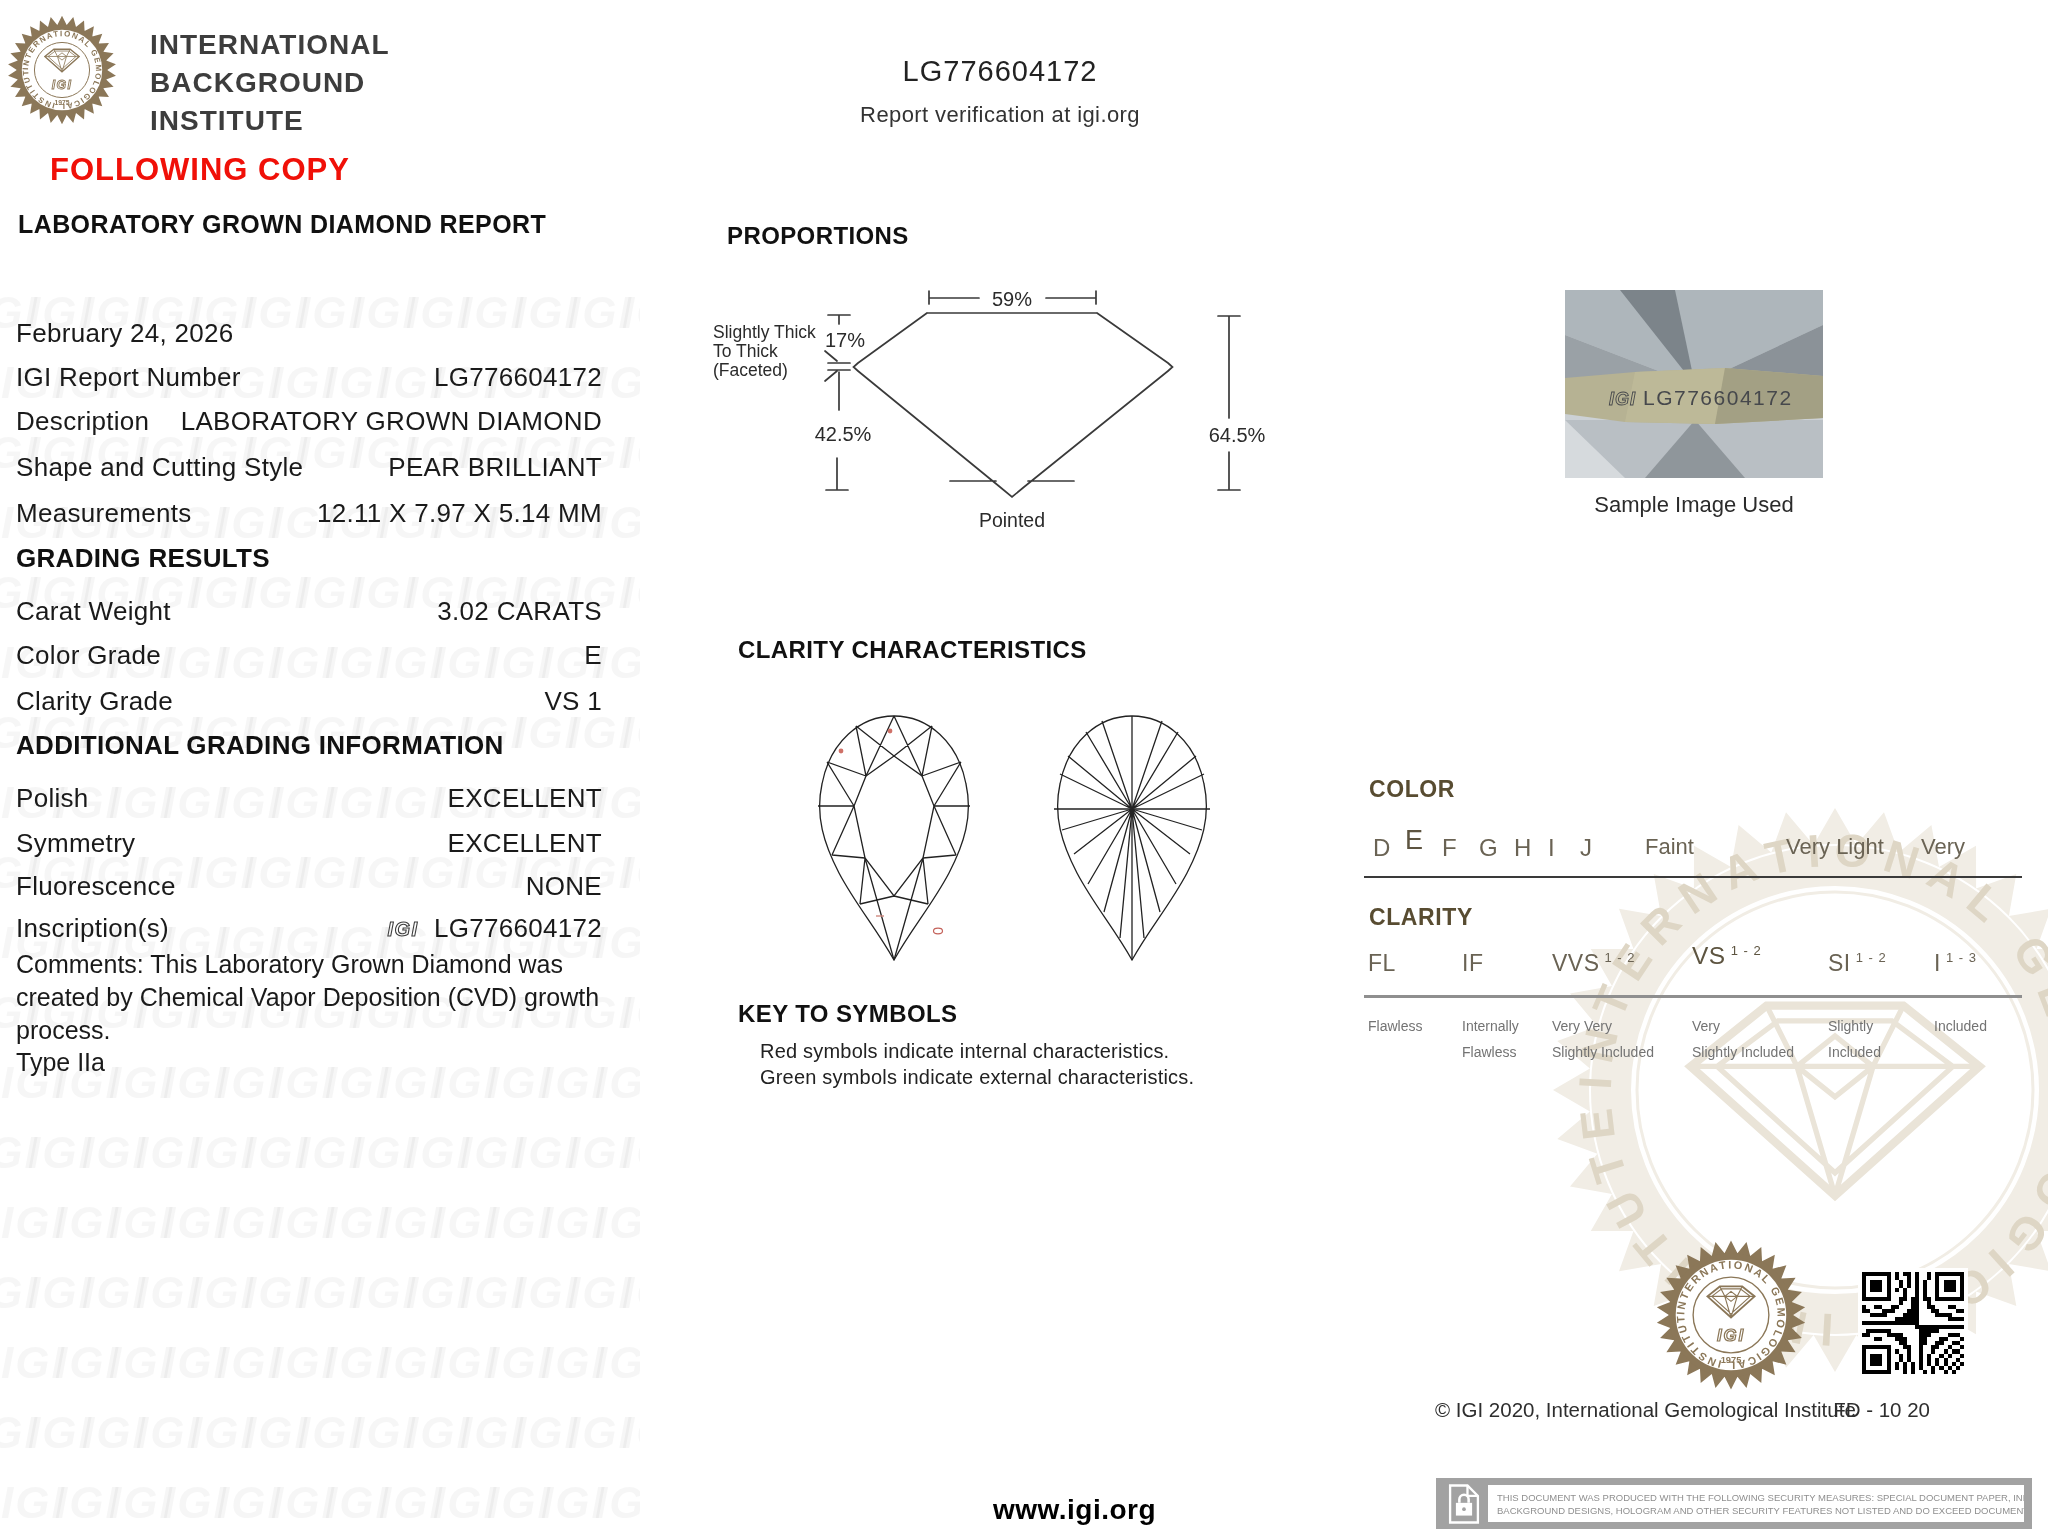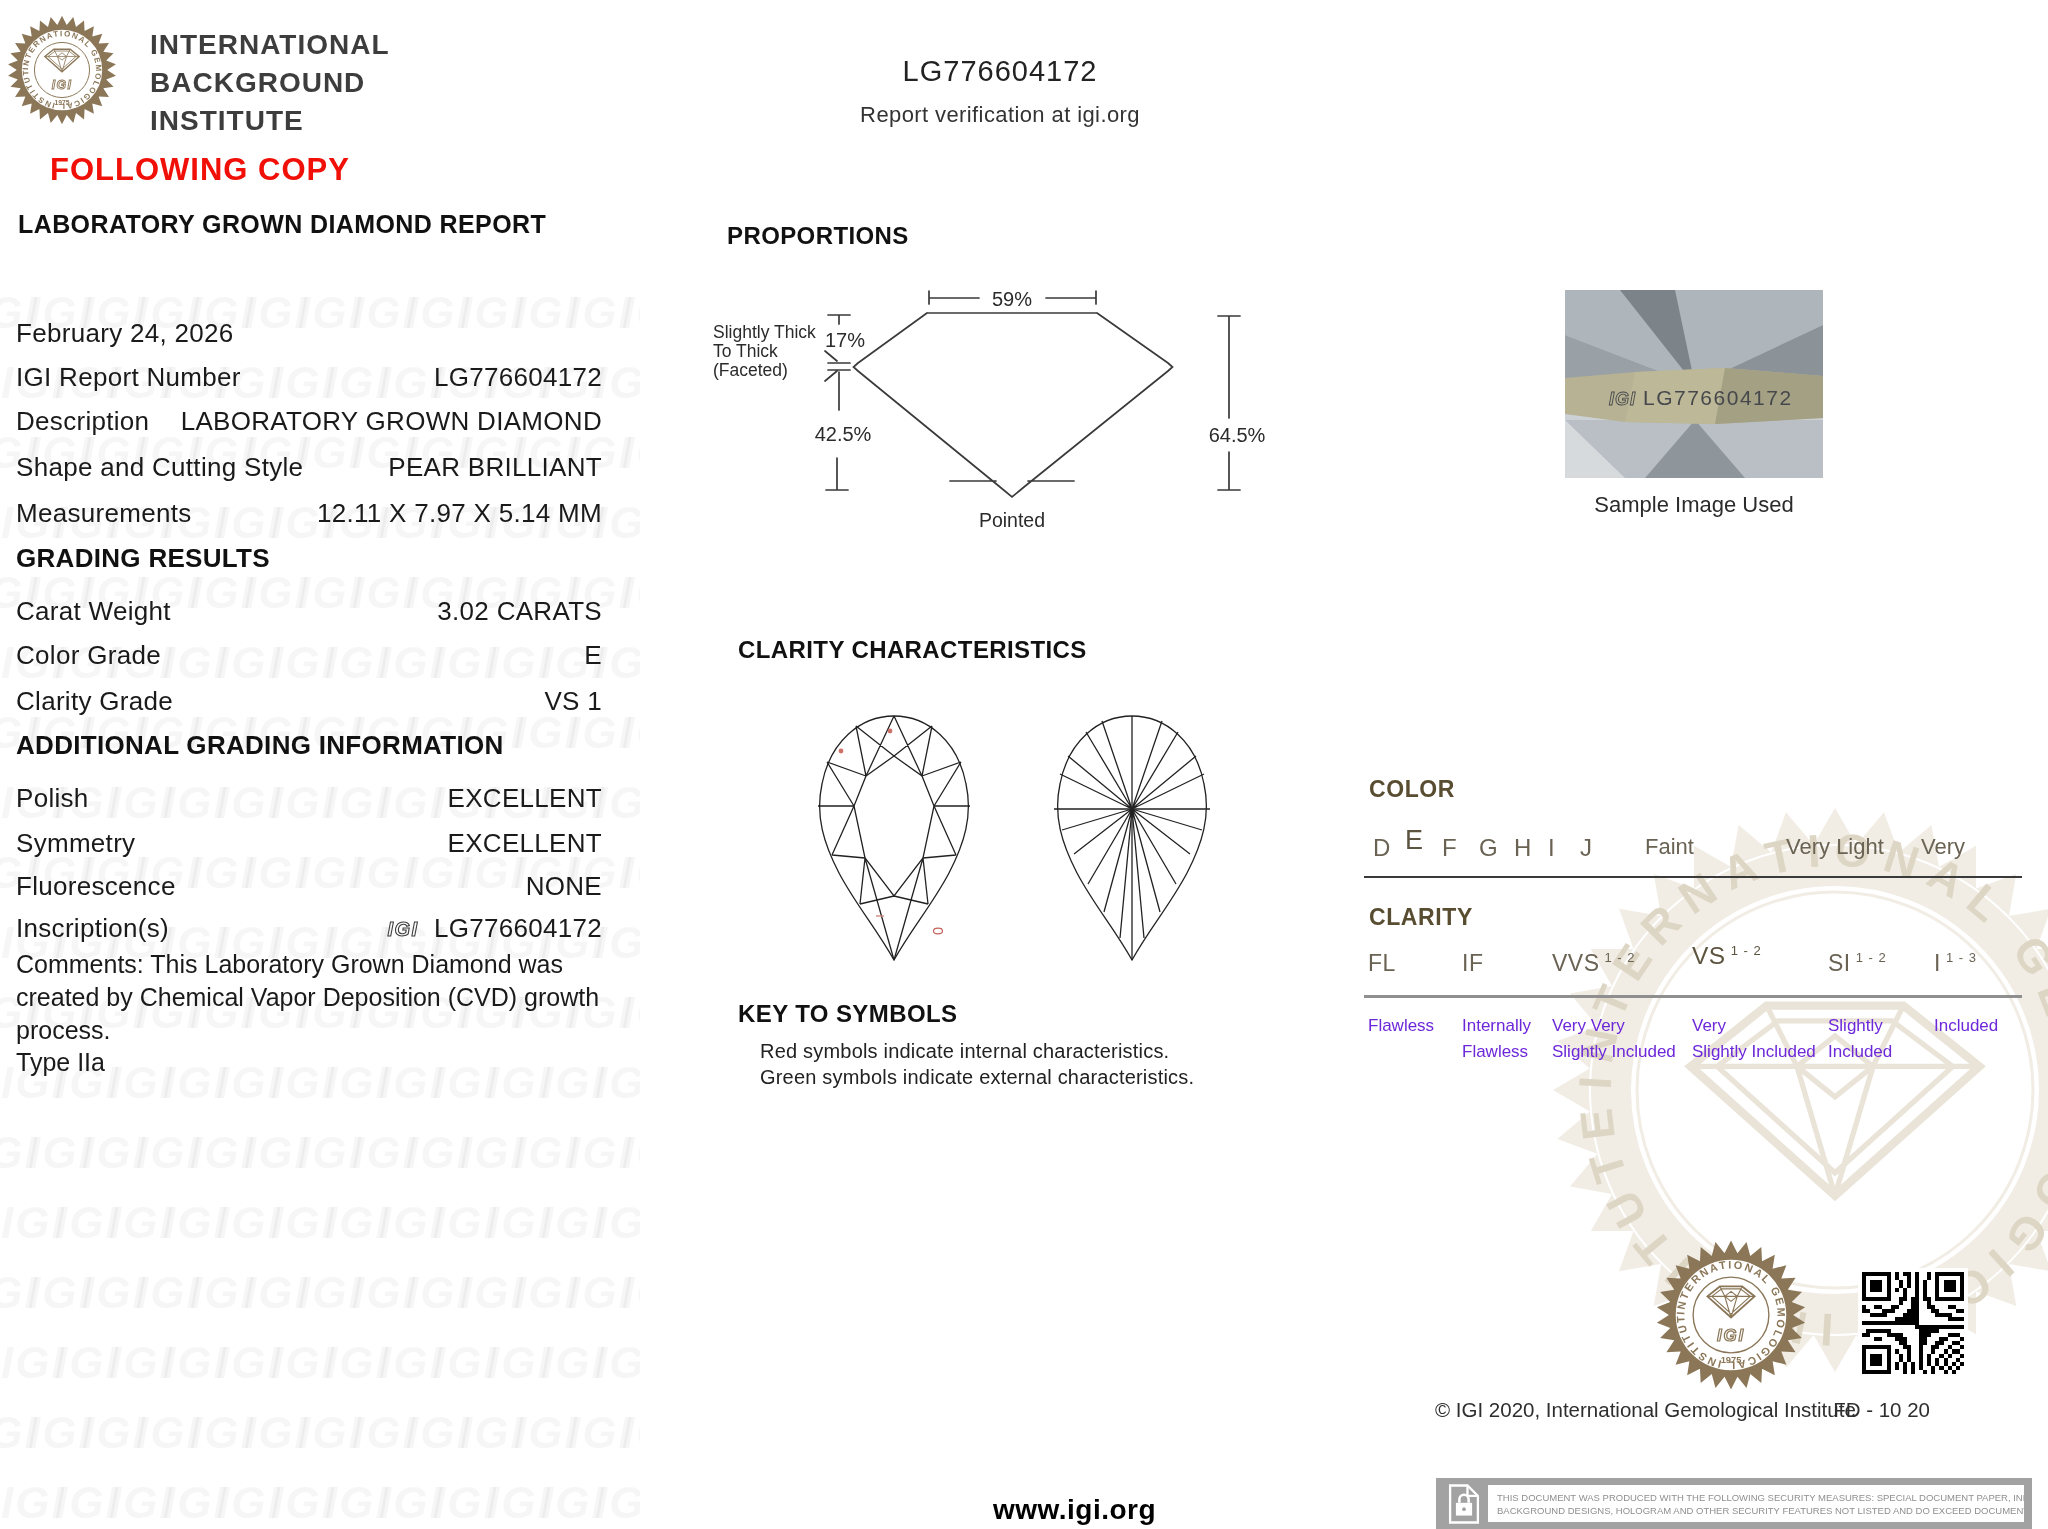--- a/index.html
+++ b/index.html
@@ -31,21 +31,21 @@
   
   .caption{position:absolute;left:1565px;top:492px;width:258px;text-align:center;font-size:22px;color:#2b2b2b;}
   .scale-head{position:absolute;left:1369px;font-size:23px;font-weight:bold;color:#584c31;letter-spacing:.6px;}
   .grade-letter{position:absolute;top:834px;font-size:24px;color:#6a6354;}
   .grade-letter.hl{top:825px;font-size:27px;color:#5d5440;}
   .color-range{position:absolute;top:834px;font-size:22px;color:#6a6354;}
   .scale-line{position:absolute;left:1364px;}
   .cl-code{position:absolute;top:950px;font-size:23px;color:#6a6354;letter-spacing:.5px;white-space:nowrap;}
   .cl-code.hl{top:942px;font-size:24.5px;color:#5d5440;}
   .cl-code sup{font-size:13px;vertical-align:super;margin-left:5px;letter-spacing:1px;}
-  .cl-desc{position:absolute;top:1013px;font-size:17px;line-height:26px;color:#6d28d9;white-space:nowrap;}
+  .cl-desc{position:absolute;top:1013px;font-size:14px;line-height:26px;color:#737373;white-space:nowrap;}
   
   .site{position:absolute;left:993px;top:1494px;font-size:28px;font-weight:bold;color:#000;letter-spacing:.5px;}
   .copyright{position:absolute;left:1435px;top:1398px;font-size:20.5px;color:#2e2e2e;}
   .formcode{position:absolute;left:1800px;top:1398px;width:130px;text-align:right;font-size:20.5px;color:#2e2e2e;}
   .sec-bar{position:absolute;left:1436px;top:1478px;width:596px;height:51px;background:#a2a2a2;
            display:flex;align-items:center;}
   .sec-inner{flex:1;height:37px;background:#fff;margin:0 8px 0 4px;display:flex;flex-direction:column;
              justify-content:center;padding:0 9px;overflow:hidden;}
   .sec-text{font-size:9.5px;line-height:13px;color:#8f8f8f;white-space:nowrap;}
   svg text{font-family:"Liberation Sans",sans-serif;}

